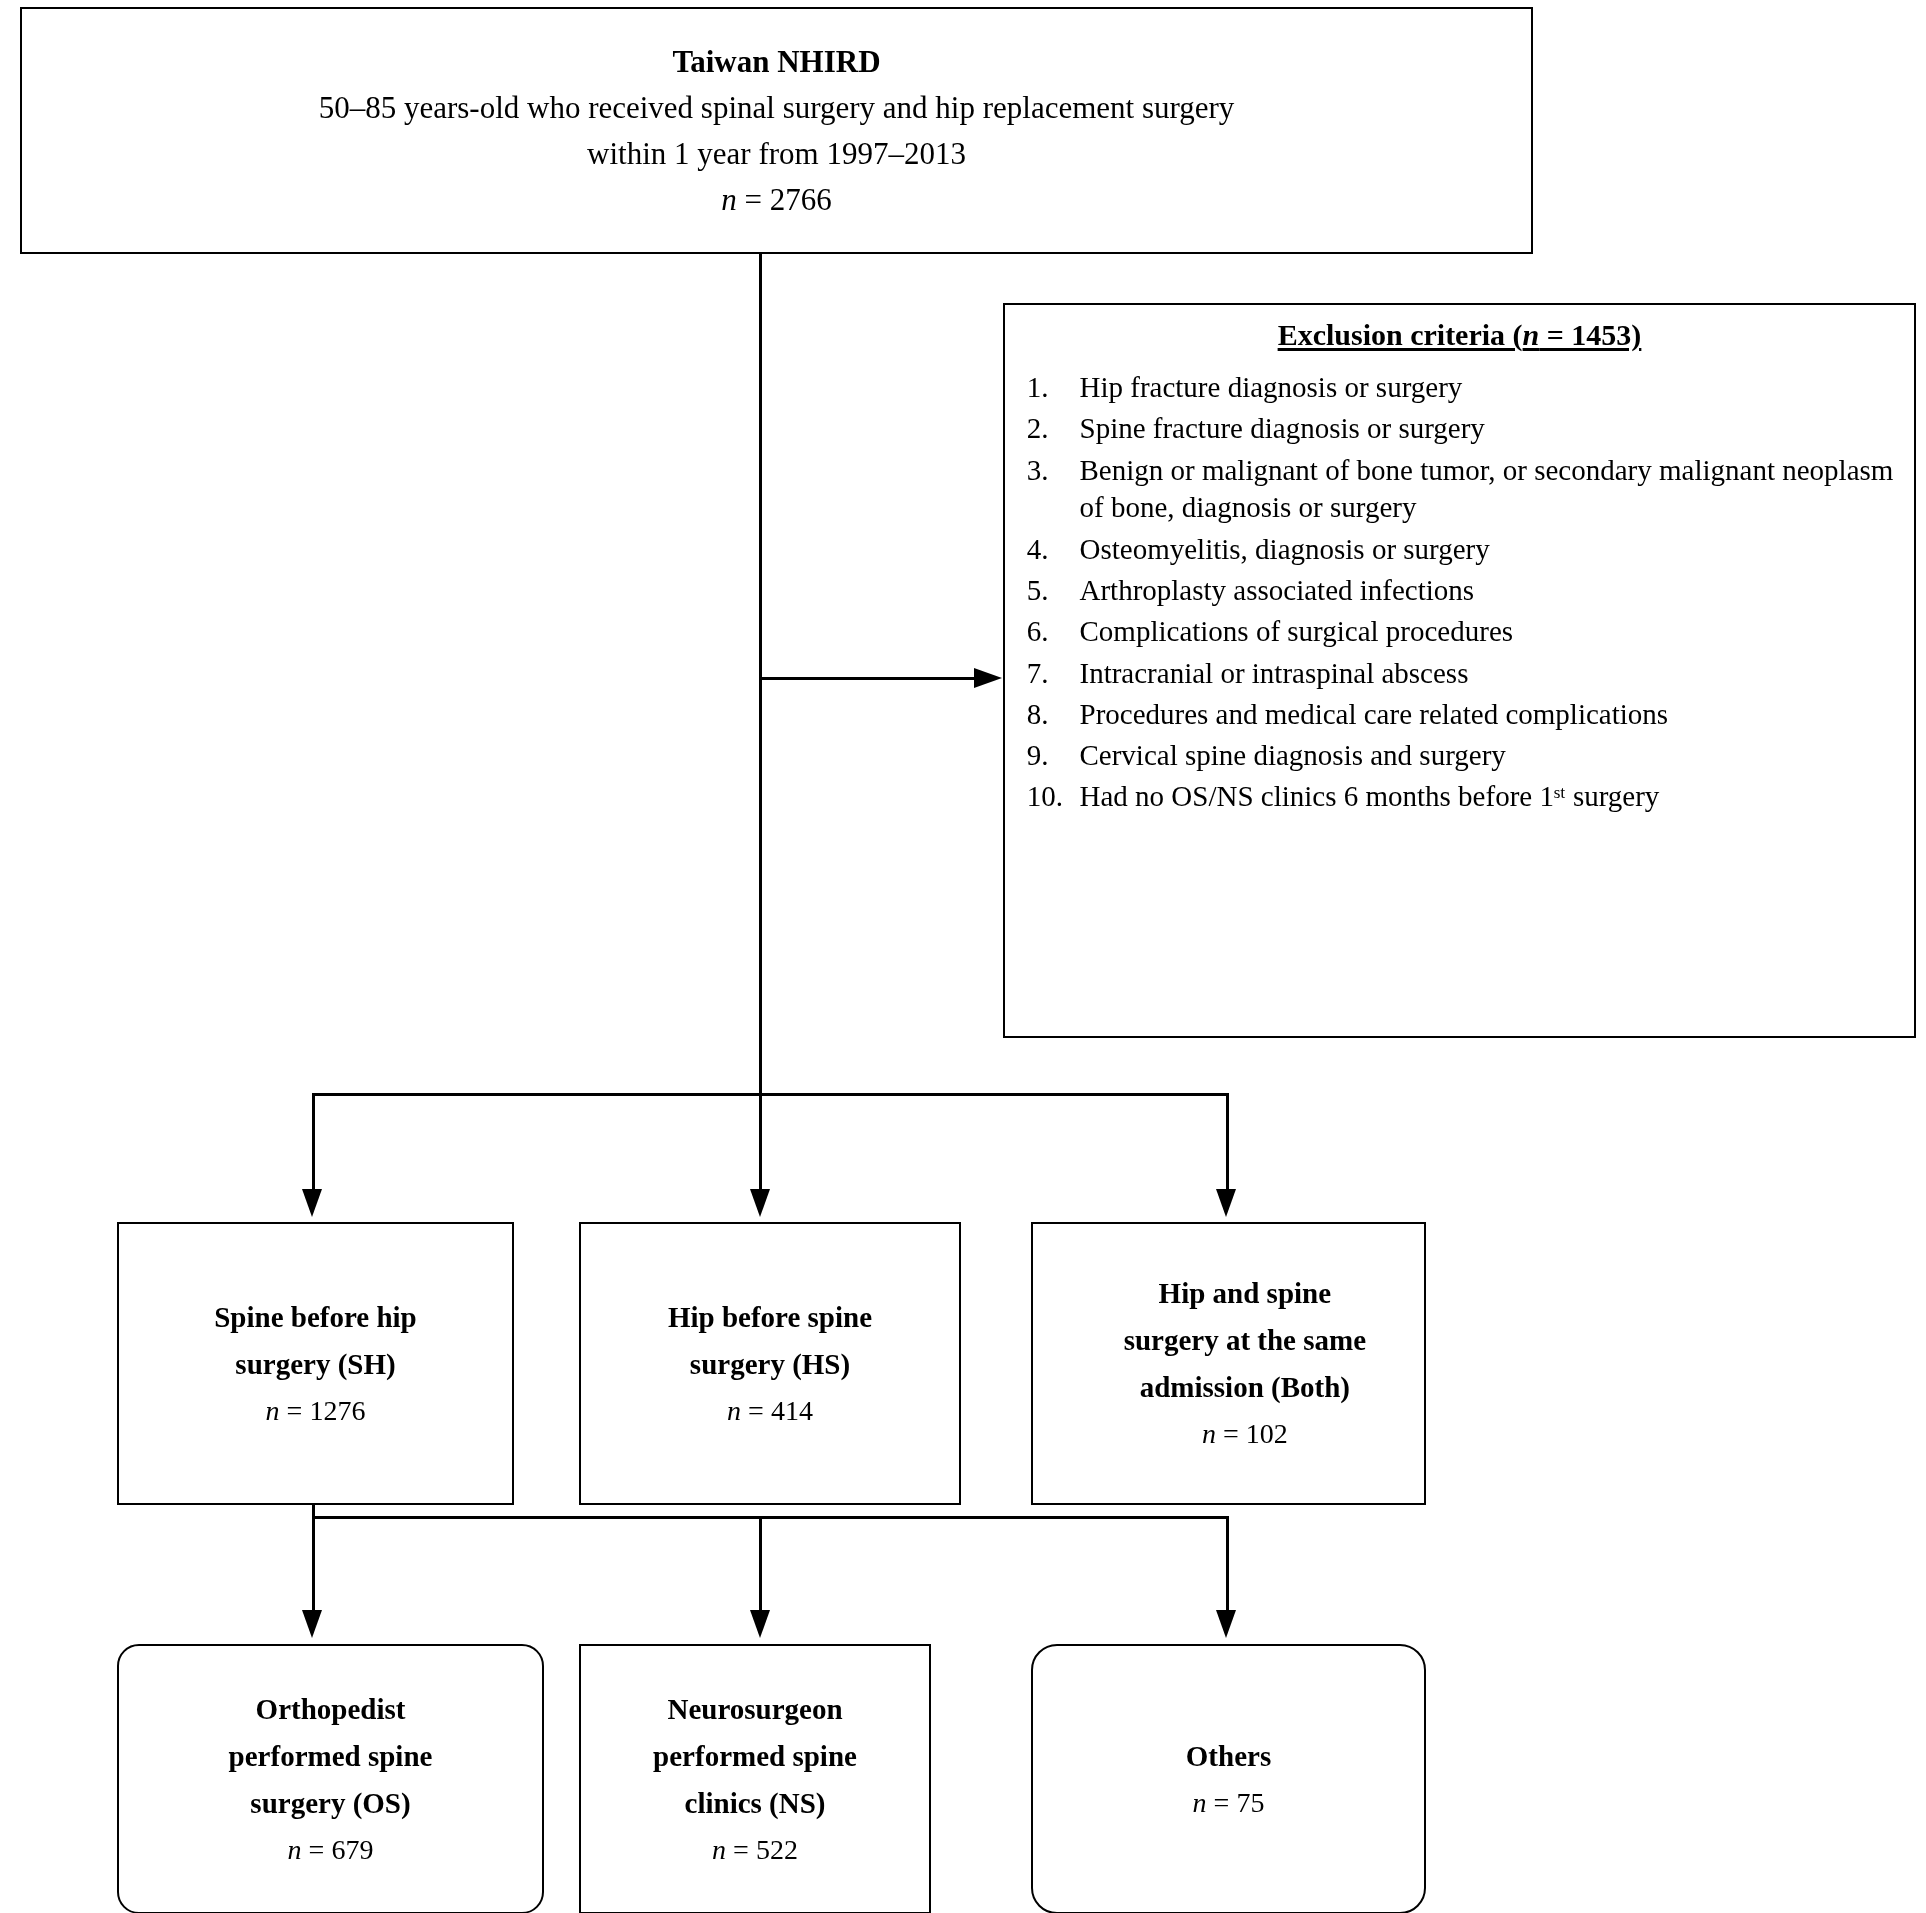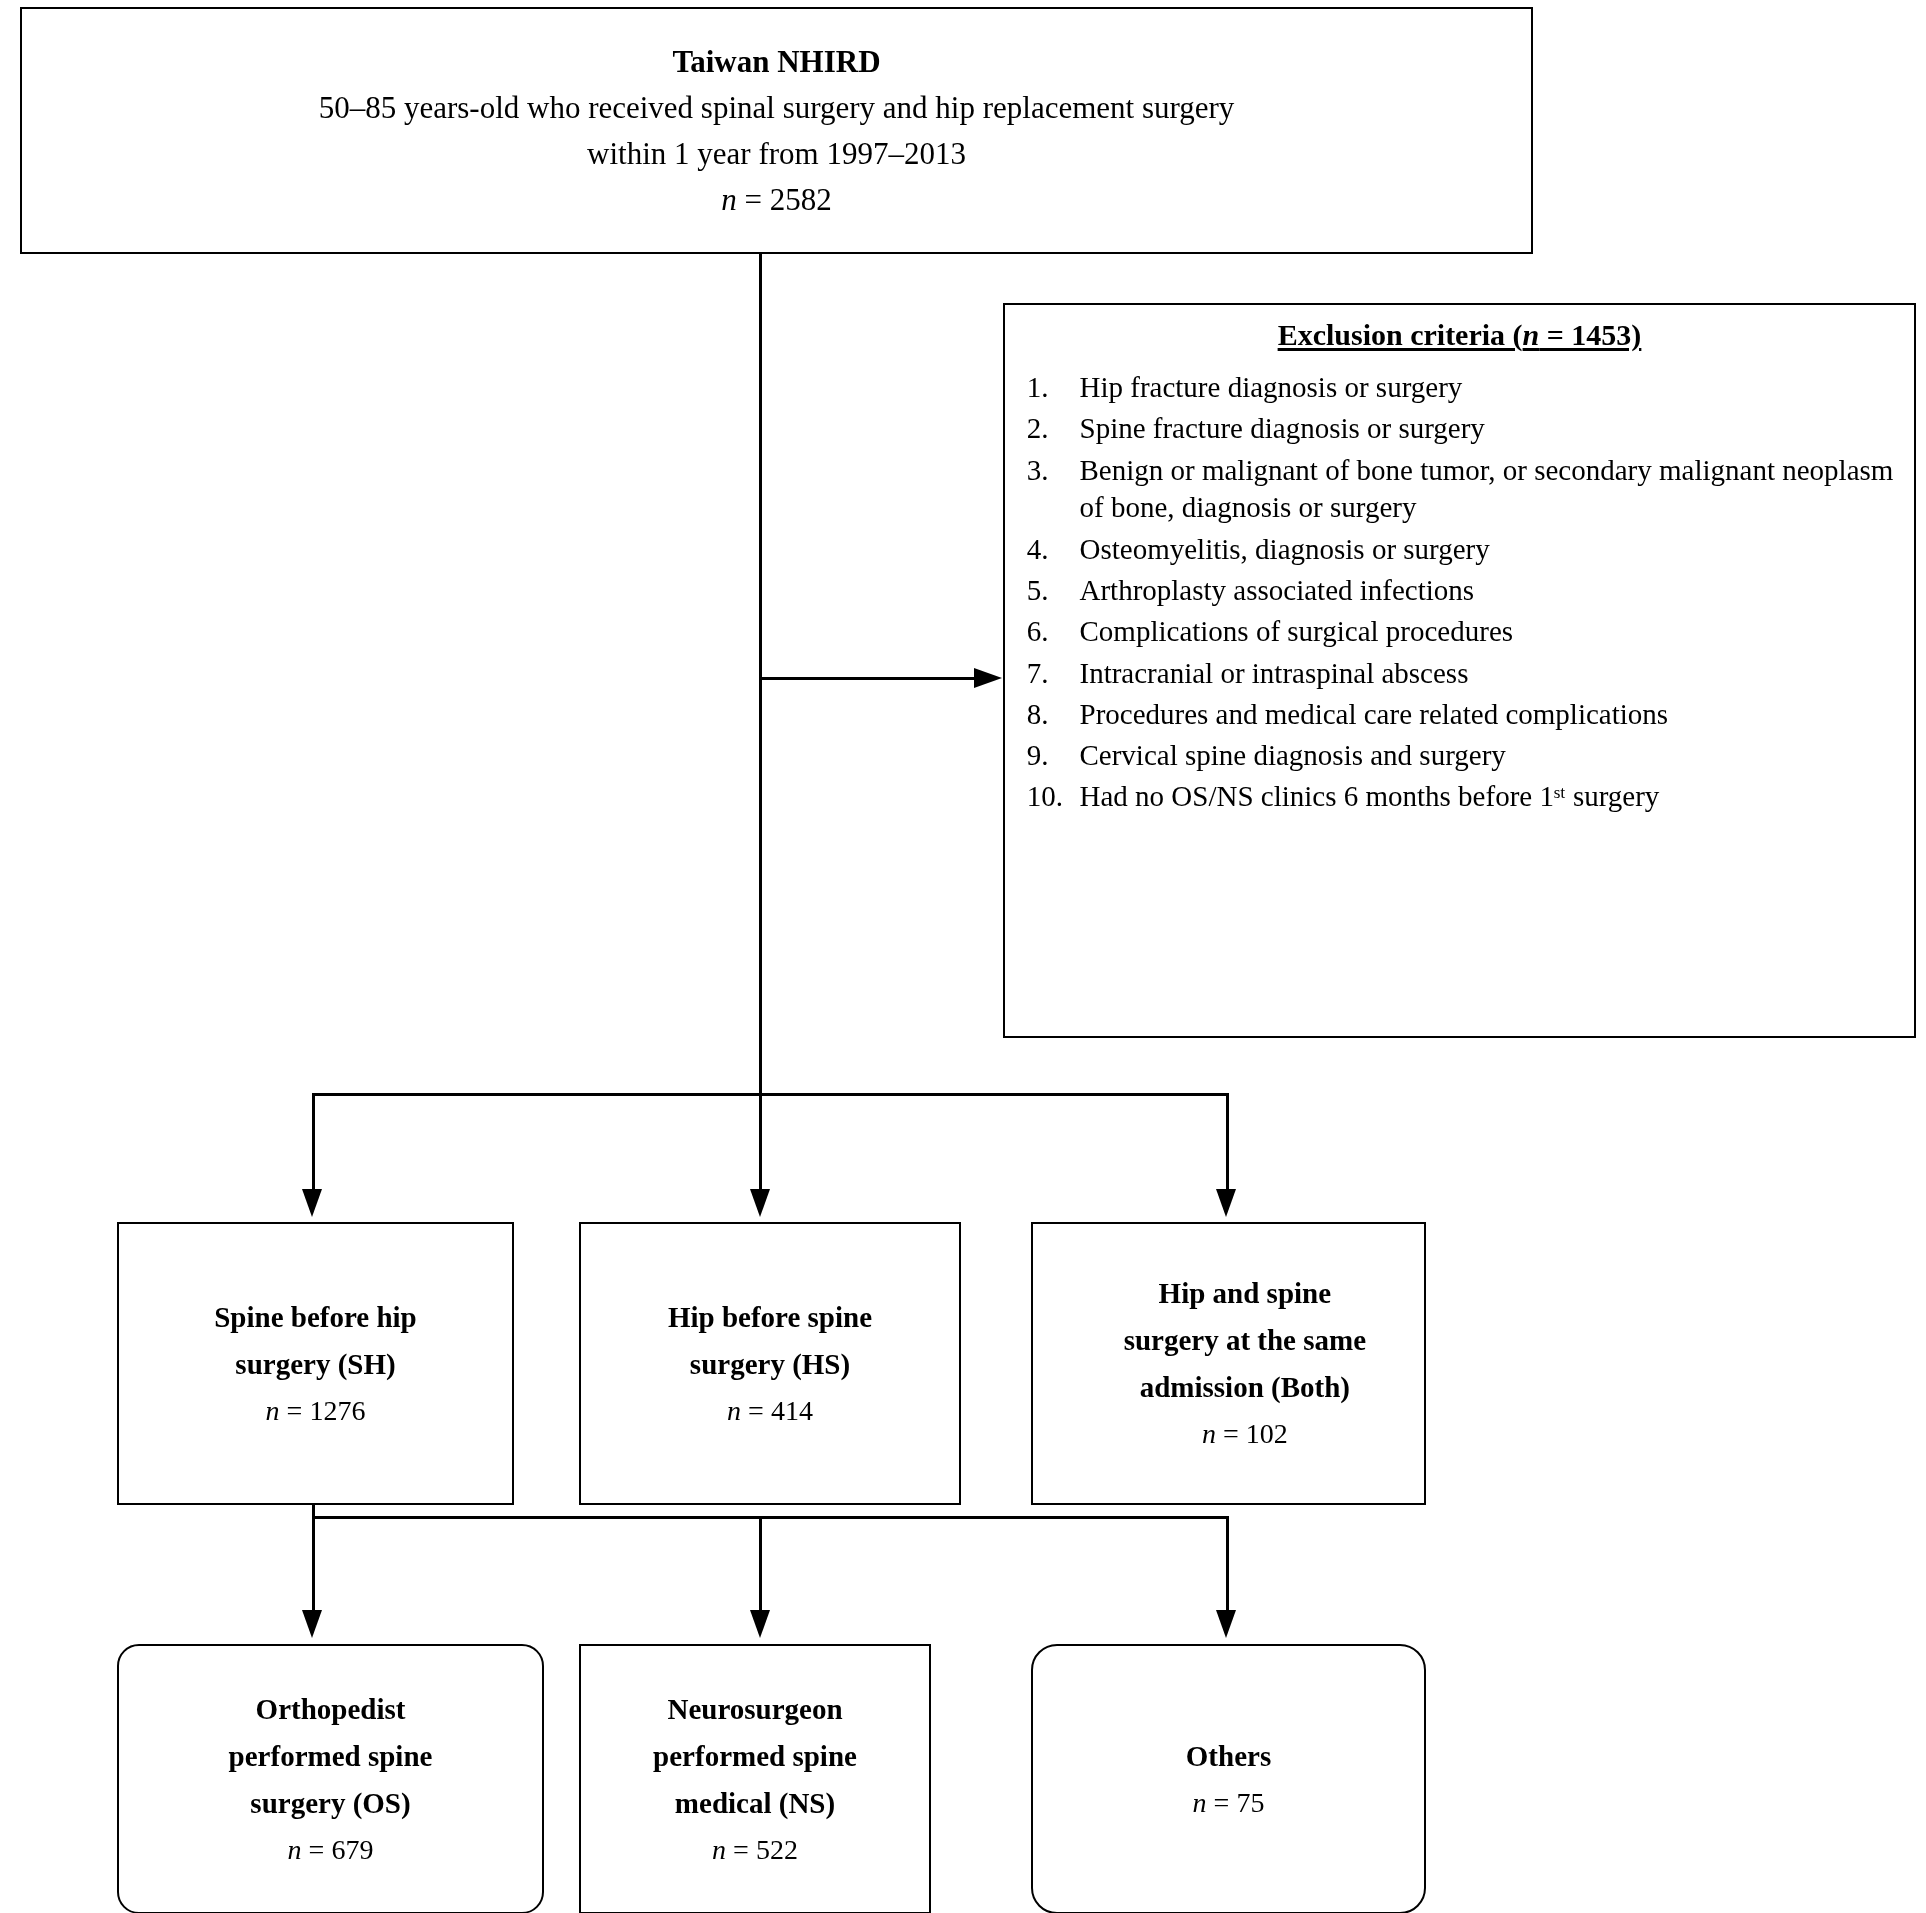--- a/index.html
+++ b/index.html
@@ -154,21 +154,21 @@
 </style>
 </head>
 <body>
 
 <div id="page">
 
   <div class="box" id="source-box">
     <div class="line title">Taiwan NHIRD</div>
     <div class="line">50–85 years-old who received spinal surgery and hip replacement surgery</div>
     <div class="line">within 1 year from 1997–2013</div>
-    <div class="line"><span class="ital">n</span><span> = 2582</span></div>
+    <div class="line"><span class="ital">n</span><span> = 2766</span></div>
   </div>
 
   <div class="vline" style="left:759px; top:254px; height:840px;"></div>
 
   <div class="hline" style="left:759px; top:677px; width:217px;"></div>
   <div class="arrow-right" style="left:974px; top:668px;"></div>
 
   <div class="box" id="exclusion-box">
     <div id="exclusion-title"><span>Exclusion criteria (</span><span class="ital">n</span><span> = 1453)</span></div>
     <ol id="exclusion-list">
@@ -260,21 +260,21 @@
   <div class="box surgeon-box" id="box-os">
     <div class="btitle">Orthopedist</div>
     <div class="btitle">performed spine</div>
     <div class="btitle">surgery (OS)</div>
     <div class="bcount"><span class="ital">n</span><span> = 679</span></div>
   </div>
 
   <div class="box surgeon-box" id="box-ns">
     <div class="btitle">Neurosurgeon</div>
     <div class="btitle">performed spine</div>
-    <div class="btitle">medical (NS)</div>
+    <div class="btitle">clinics (NS)</div>
     <div class="bcount"><span class="ital">n</span><span> = 522</span></div>
   </div>
 
   <div class="box surgeon-box" id="box-others">
     <div class="btitle">Others</div>
     <div class="bcount"><span class="ital">n</span><span> = 75</span></div>
   </div>
 
 </div>
 

